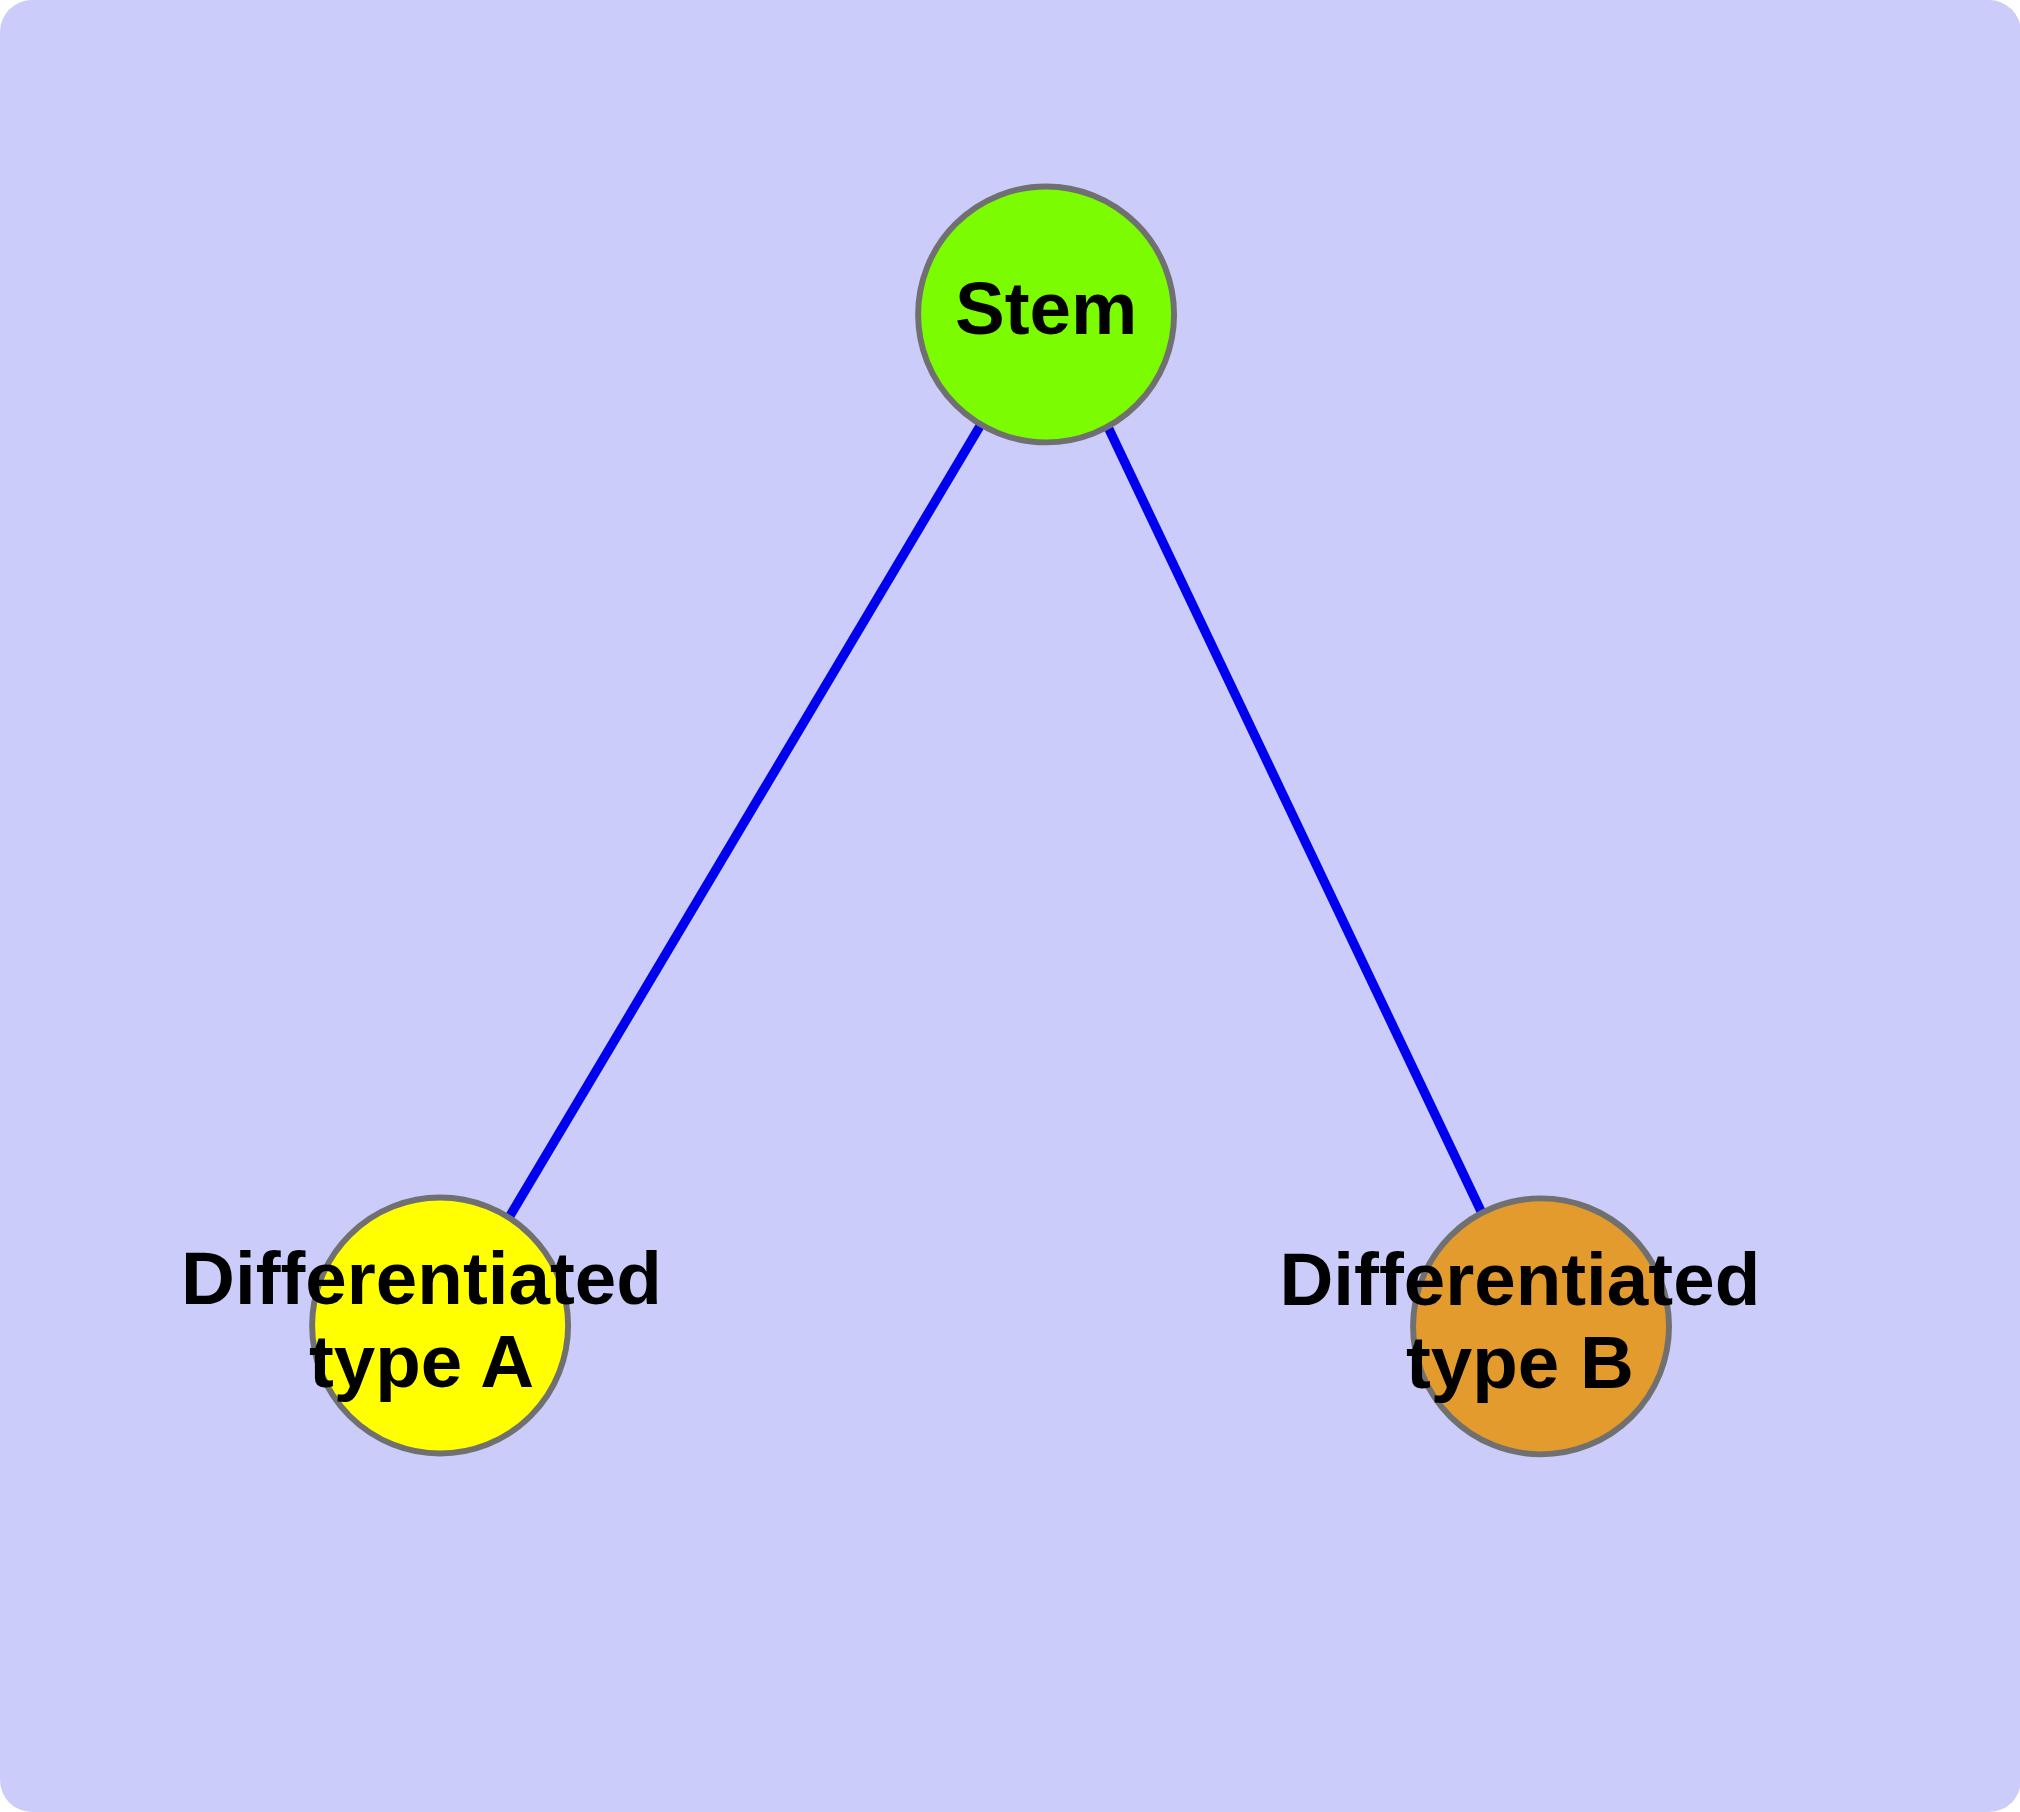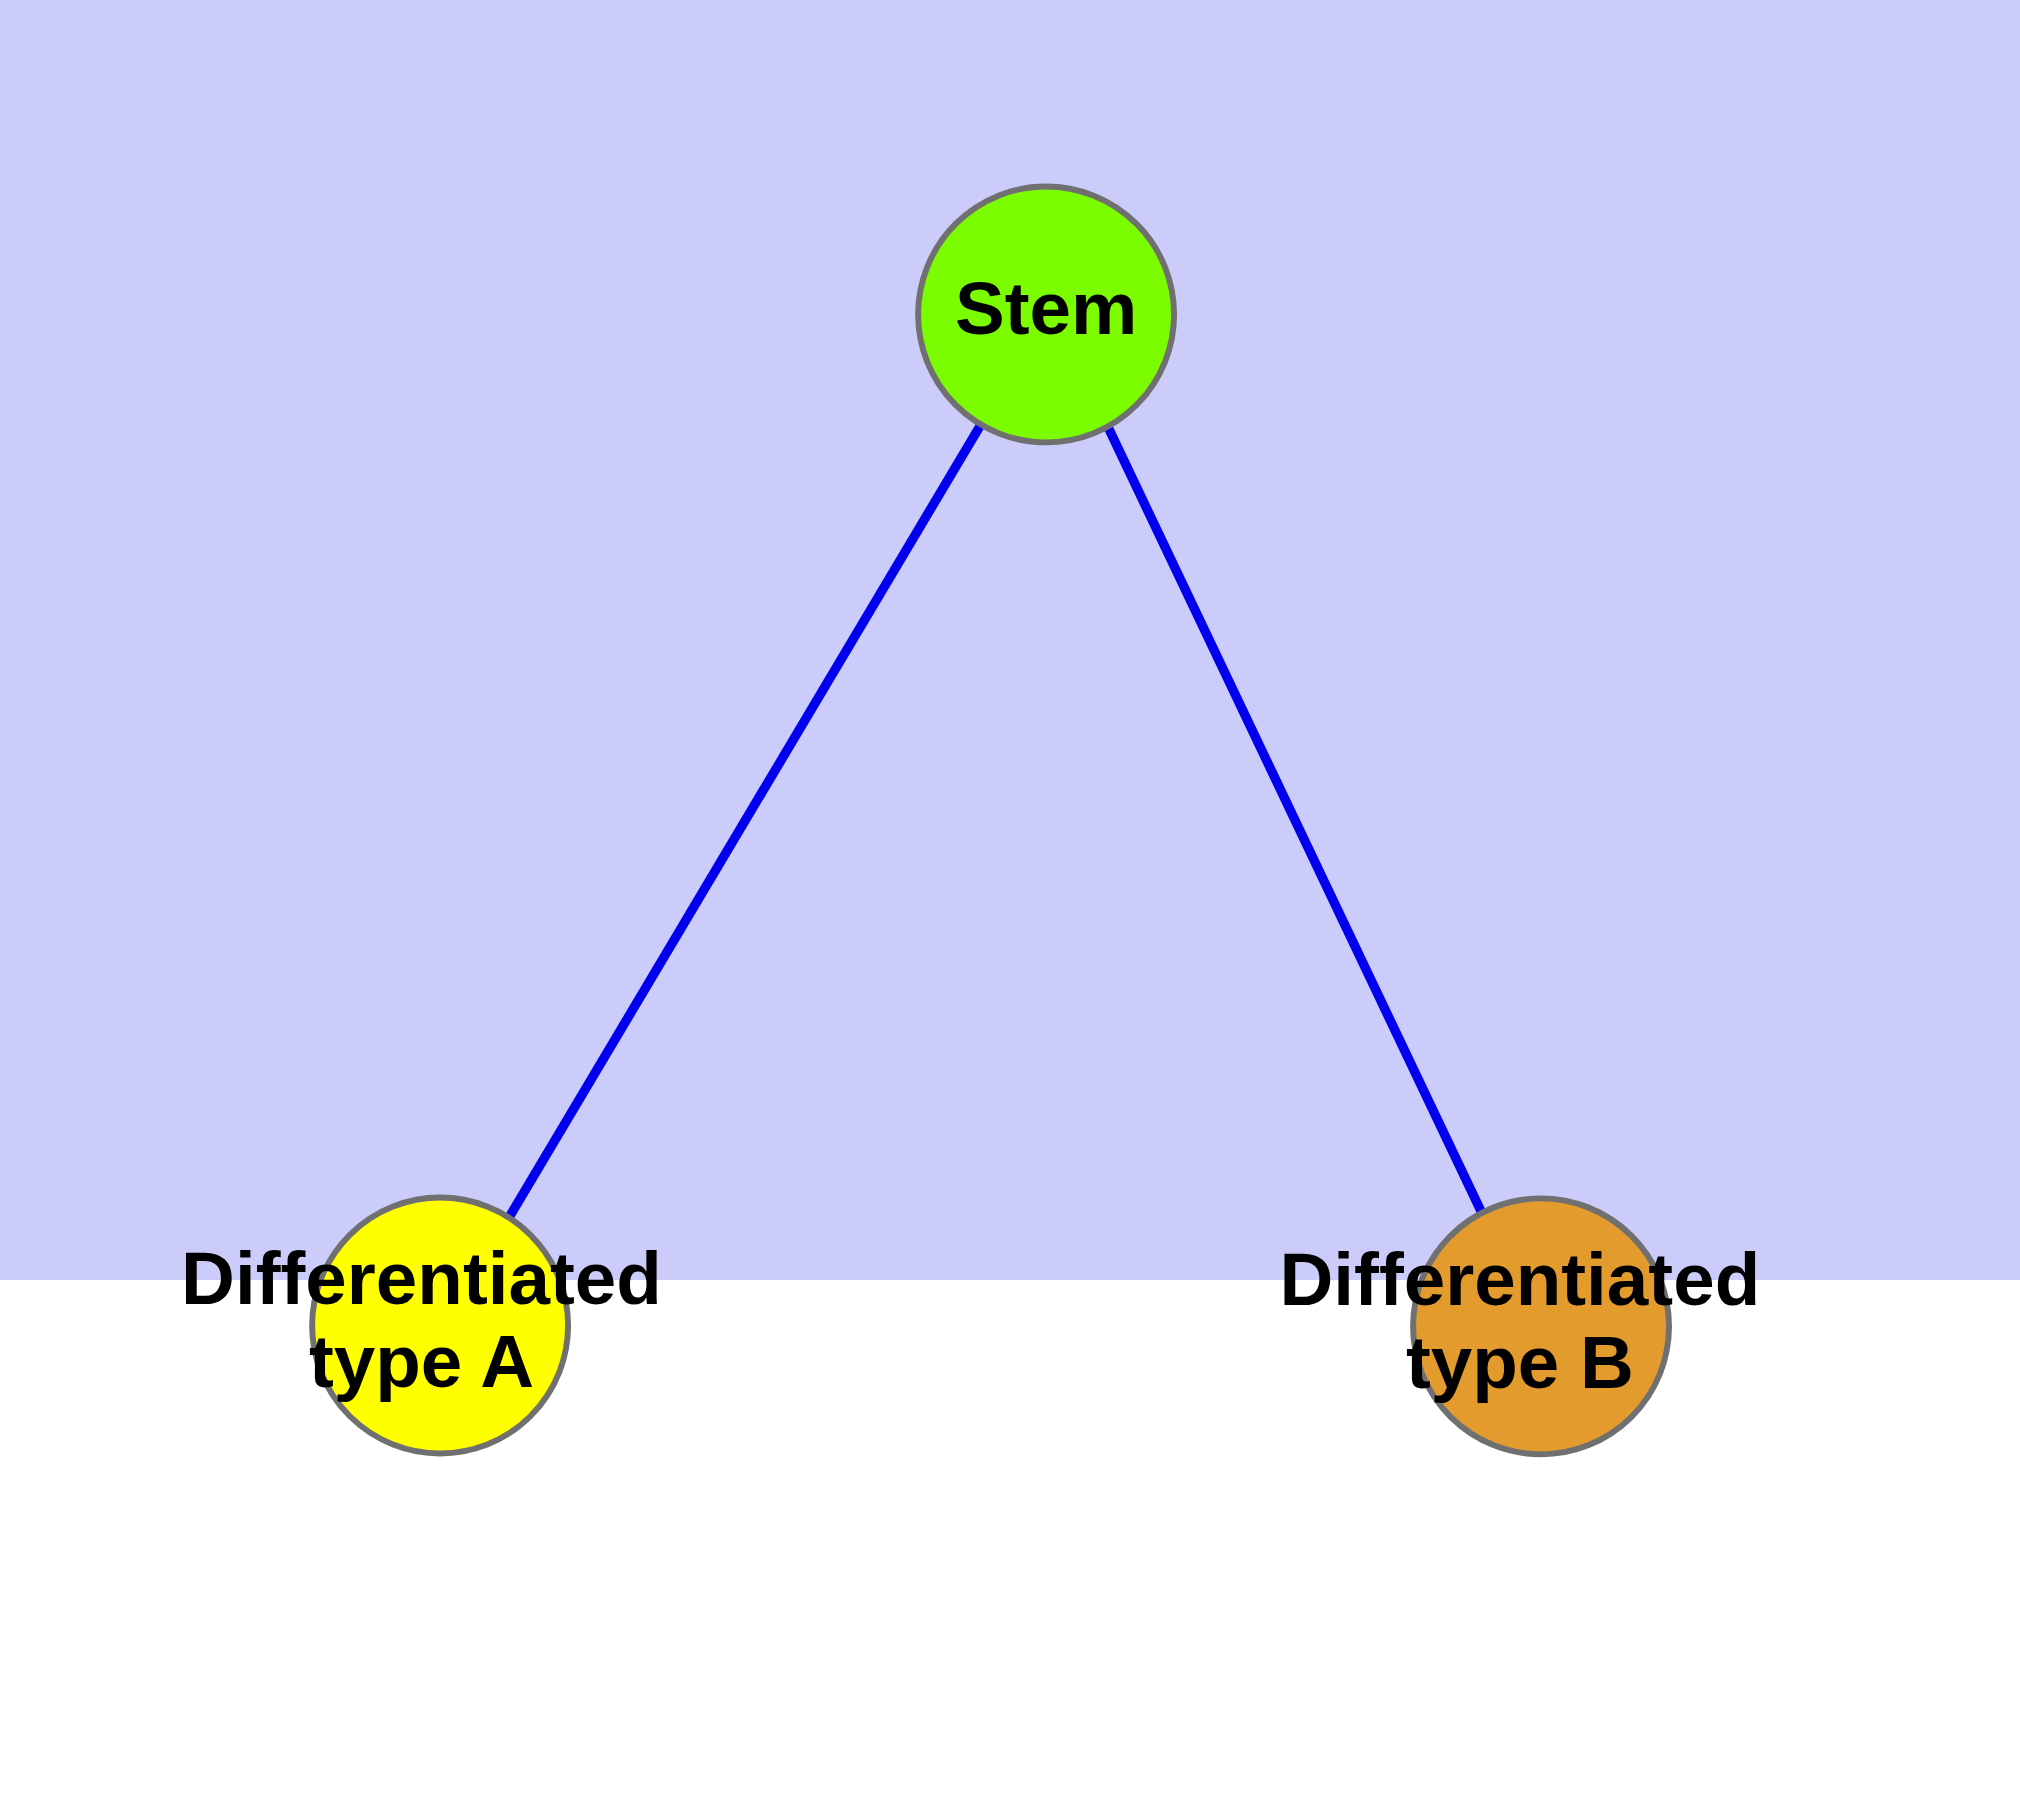--- a/index.html
+++ b/index.html
@@ -8,22 +8,23 @@
   }
   body {
     width: 2021px;
     height: 1812px;
     overflow: hidden;
     font-family: "Liberation Sans", sans-serif;
   }
   #canvas {
     position: relative;
     width: 2021px;
-    height: 1280px;
+    height: 1812px;
     background: #ccccfa;
+    border-radius: 32px;
   }
   #graph-svg {
     position: absolute;
     left: 0;
     top: 0;
     width: 2021px;
     height: 1812px;
   }
   .node-label-text {
     font-weight: bold;

